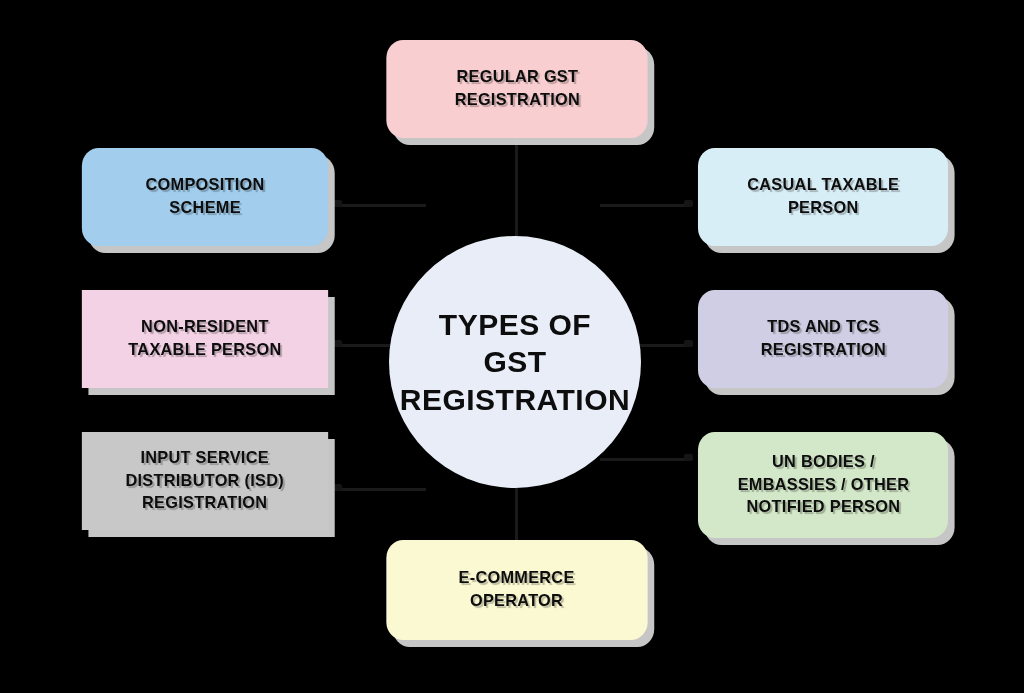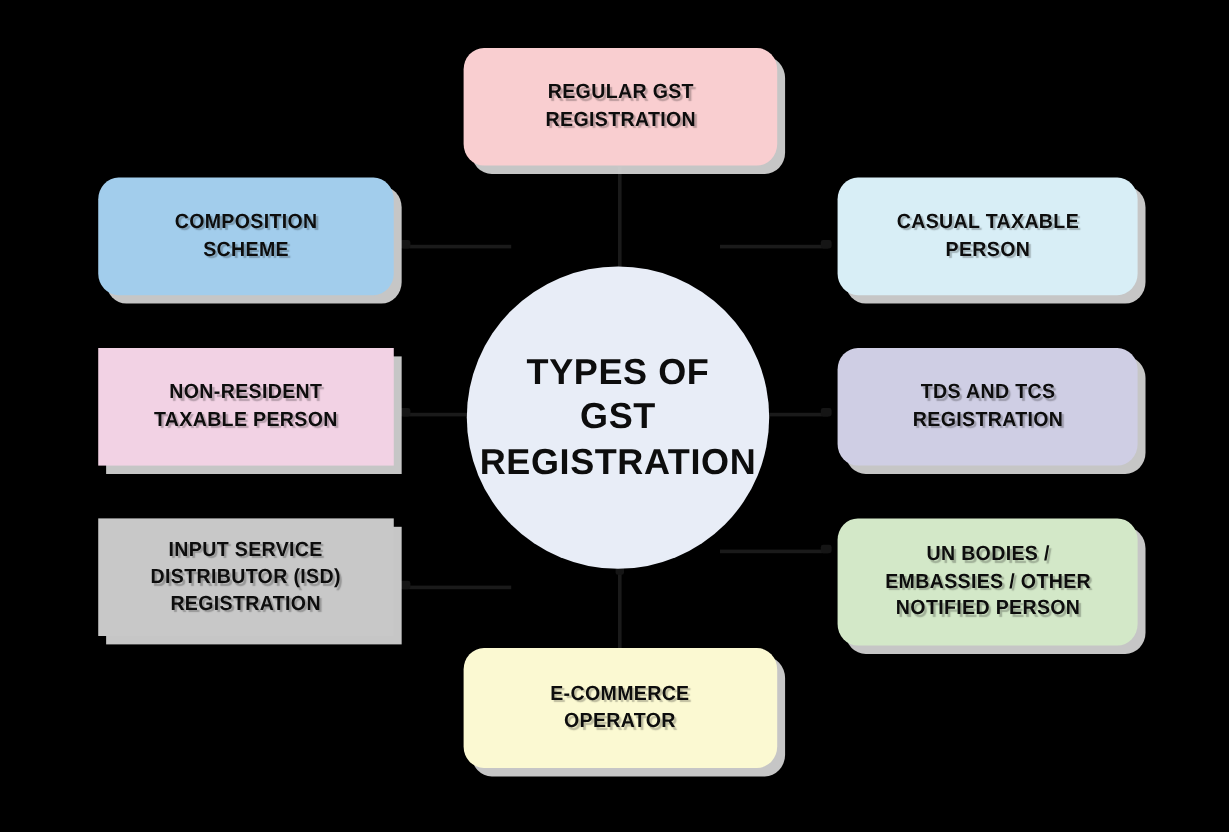--- a/index.html
+++ b/index.html
@@ -109,21 +109,21 @@
 
   <div class="conn conn-h" style="left:600px; top:204px; width:90px;"></div>
   <div class="nub" style="left:684px; top:200px; width:9px; height:7px;"></div>
 
   <div class="conn conn-h" style="left:620px; top:344px; width:70px;"></div>
   <div class="nub" style="left:684px; top:340px; width:9px; height:7px;"></div>
 
   <div class="conn conn-h" style="left:600px; top:458px; width:90px;"></div>
   <div class="nub" style="left:684px; top:454px; width:9px; height:7px;"></div>
 
-  <div class="center-node" style="left:389px; top:222px; width:252px; height:252px;">
+  <div class="center-node" style="left:389px; top:236px; width:252px; height:252px;">
     <span class="label">TYPES OF
 GST
 REGISTRATION</span>
   </div>
 
   <div class="node rounded" style="left:378px; top:40px; width:278px; height:98px; background:#f9ced0;">
     <span class="label">REGULAR GST
 REGISTRATION</span>
   </div>
 

